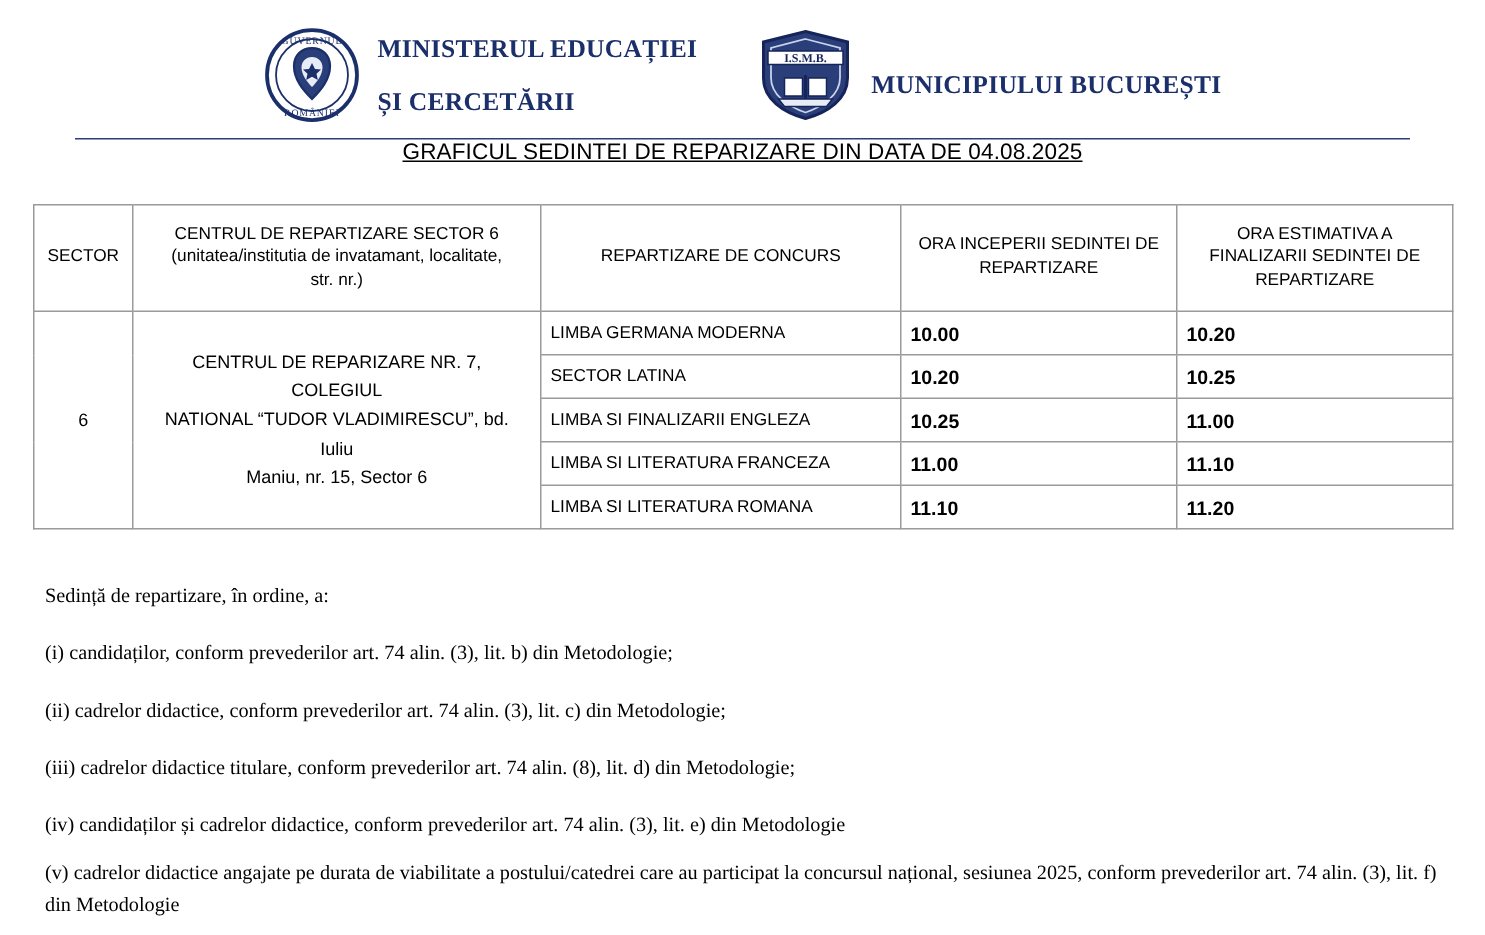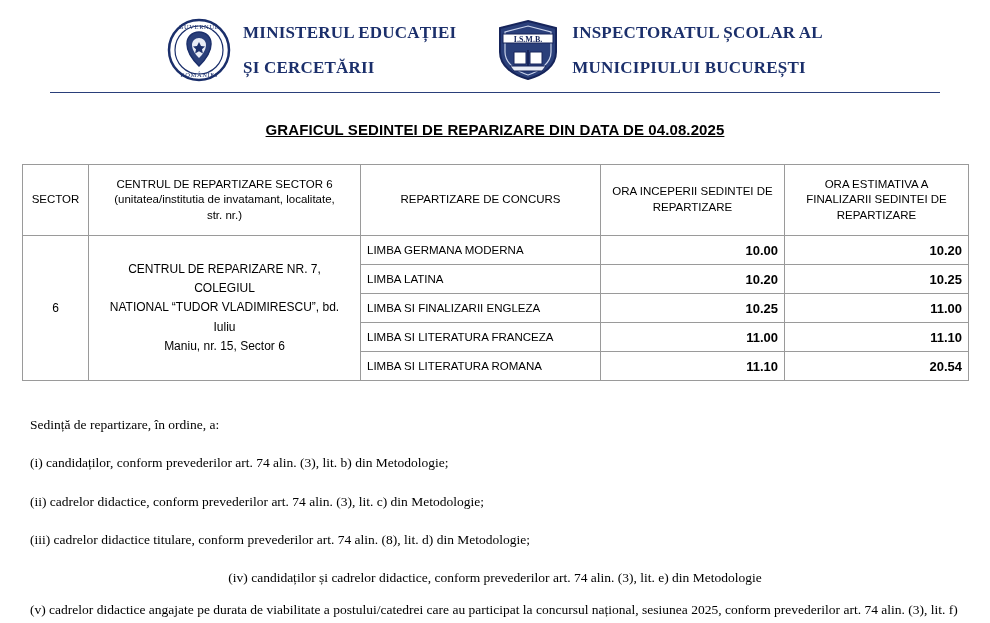--- a/index.html
+++ b/index.html
@@ -53,24 +53,23 @@
     width: 890px;
     margin: 2px auto 0 auto;
     border-bottom: 1px solid #2a3f7a;
     height: 0;
   }
 
   
   .doc-title {
     text-align: center;
     font-family: "Liberation Sans", sans-serif;
-    font-weight: bold;
+    font-weight: normal;
     font-size: 15px;
     text-decoration: underline;
-    margin-top: 28px;
     letter-spacing: .1px;
   }
 
   
   .table-wrap {
     margin: 26px 22px 0 22px;
   }
   table.sched {
     border-collapse: collapse;
     width: 946px;
@@ -107,38 +106,37 @@
   }
   td.disc-cell {
     font-size: 11.5px;
     padding: 3px 6px;
     height: 22px;
     text-align: left;
   }
   td.time-cell {
     font-size: 13px;
     font-weight: bold;
-    text-align: right;
+    text-align: left;
     padding: 3px 6px;
     margin-left: 20px;
   }
 
   
   .notes {
     margin: 34px 30px 0 30px;
     font-family: "Liberation Serif", serif;
     font-size: 13.5px;
     line-height: 1.5;
   }
   .notes p {
     margin: 0 0 18px 0;
   }
   .notes p.tight {
     margin-bottom: 12px;
-    text-align: center;
   }
   .notes p.last {
     margin-bottom: 0;
   }
 </style>
 </head>
 <body>
 
 <div class="page">
 
@@ -164,21 +162,20 @@
       <svg class="crest" viewBox="0 0 64 64">
         <path d="M32 3 L60 10 V34 C60 48 47 57 32 61 C17 57 4 48 4 34 V10 Z" fill="#2a3f7a" stroke="#16245a" stroke-width="2"></path>
         <path d="M32 8 L55 14 V34 C55 45 44 53 32 57 C20 53 9 45 9 34 V14 Z" fill="none" stroke="#c9d2ea" stroke-width="1.2"></path>
         <rect x="7" y="16" width="50" height="9" fill="#ffffff" stroke="#16245a" stroke-width="1"></rect>
         <text x="32" y="23.5" text-anchor="middle" font-family="Liberation Serif, serif" font-size="8" font-weight="bold" fill="#16245a">I.S.M.B.</text>
         <path d="M18 34 h12 v12 h-12 z M34 34 h12 v12 h-12 z" fill="#ffffff" stroke="#16245a" stroke-width="1"></path>
         <path d="M32 32 v16" stroke="#16245a" stroke-width="2"></path>
         <path d="M14 48 h36 l-4 5 h-28 z" fill="#e8ecf6" stroke="#16245a" stroke-width="1"></path>
       </svg>
       <div class="brand-text">
-        <span>INSPECTORATUL ȘCOLAR AL</span>
         <span class="l2">MUNICIPIULUI BUCUREȘTI</span>
       </div>
     </div>
 
   </div>
   <div class="header-rule"></div>
 
   <div class="doc-title">GRAFICUL SEDINTEI DE REPARIZARE DIN DATA DE 04.08.2025</div>
 
   <div class="table-wrap">
@@ -216,38 +213,38 @@
           <td class="center-cell" rowspan="5">
             <div>CENTRUL DE REPARIZARE NR. 7, COLEGIUL</div>
             <div>NATIONAL “TUDOR VLADIMIRESCU”, bd. Iuliu</div>
             <div>Maniu, nr. 15, Sector 6</div>
           </td>
           <td class="disc-cell">LIMBA GERMANA MODERNA</td>
           <td class="time-cell">10.00</td>
           <td class="time-cell">10.20</td>
         </tr>
         <tr>
-          <td class="disc-cell">LIMBA LATINA</td>
+          <td class="disc-cell">SECTOR LATINA</td>
           <td class="time-cell">10.20</td>
           <td class="time-cell">10.25</td>
         </tr>
         <tr>
           <td class="disc-cell">LIMBA SI FINALIZARII ENGLEZA</td>
           <td class="time-cell">10.25</td>
           <td class="time-cell">11.00</td>
         </tr>
         <tr>
           <td class="disc-cell">LIMBA SI LITERATURA FRANCEZA</td>
           <td class="time-cell">11.00</td>
           <td class="time-cell">11.10</td>
         </tr>
         <tr>
           <td class="disc-cell">LIMBA SI LITERATURA ROMANA</td>
           <td class="time-cell">11.10</td>
-          <td class="time-cell">20.54</td>
+          <td class="time-cell">11.20</td>
         </tr>
       </tbody>
     </table>
   </div>
 
   <div class="notes">
     <p>Sedință de repartizare, în ordine, a:</p>
     <p>(i) candidaților, conform prevederilor art. 74 alin. (3), lit. b) din Metodologie;</p>
     <p>(ii) cadrelor didactice, conform prevederilor art. 74 alin. (3), lit. c) din Metodologie;</p>
     <p>(iii) cadrelor didactice titulare, conform prevederilor art. 74 alin. (8), lit. d) din Metodologie;</p>

